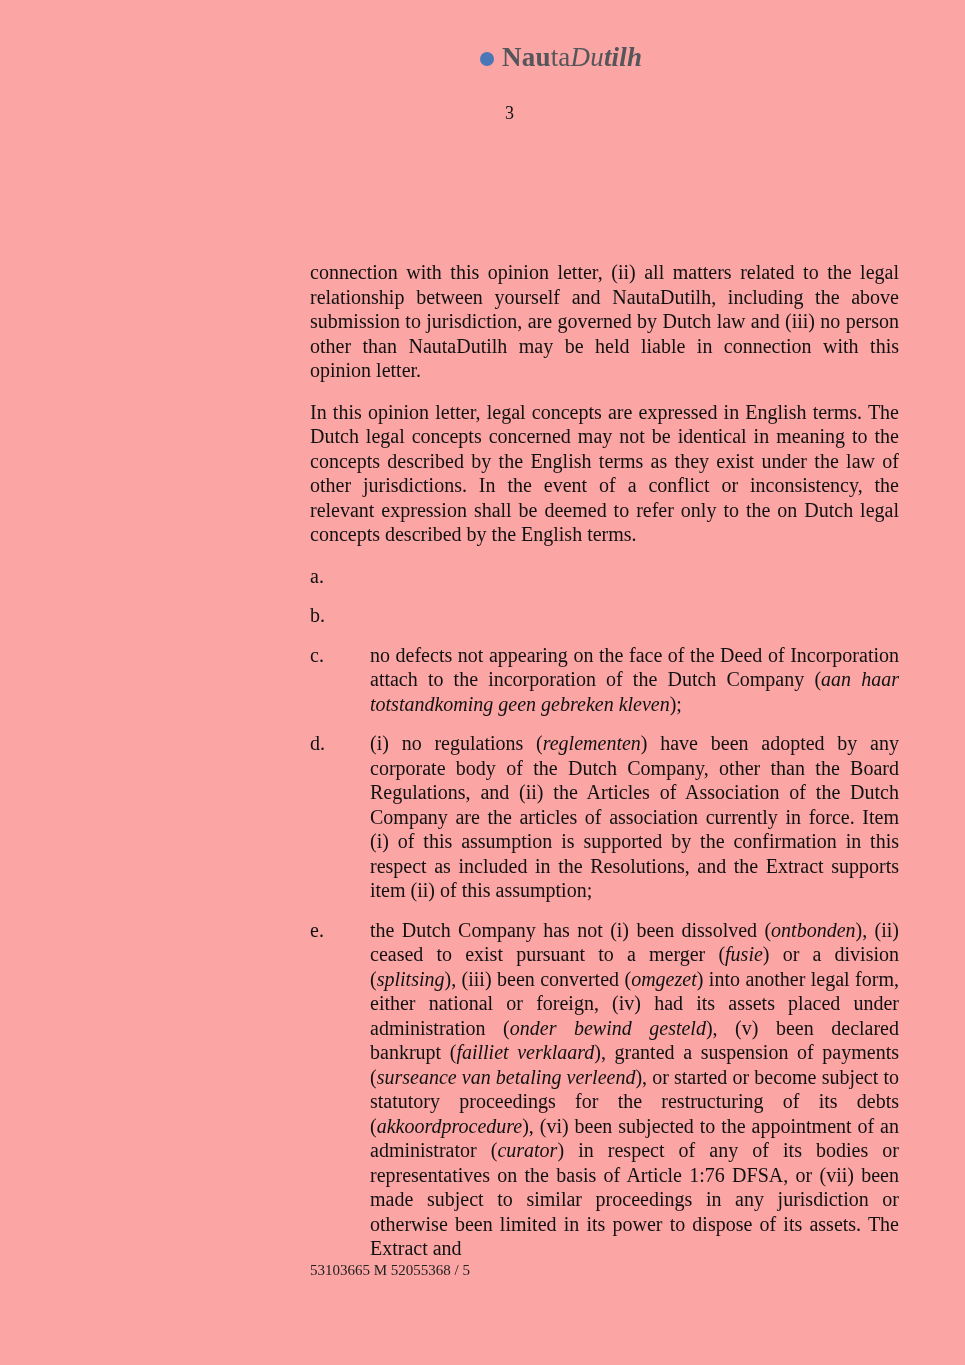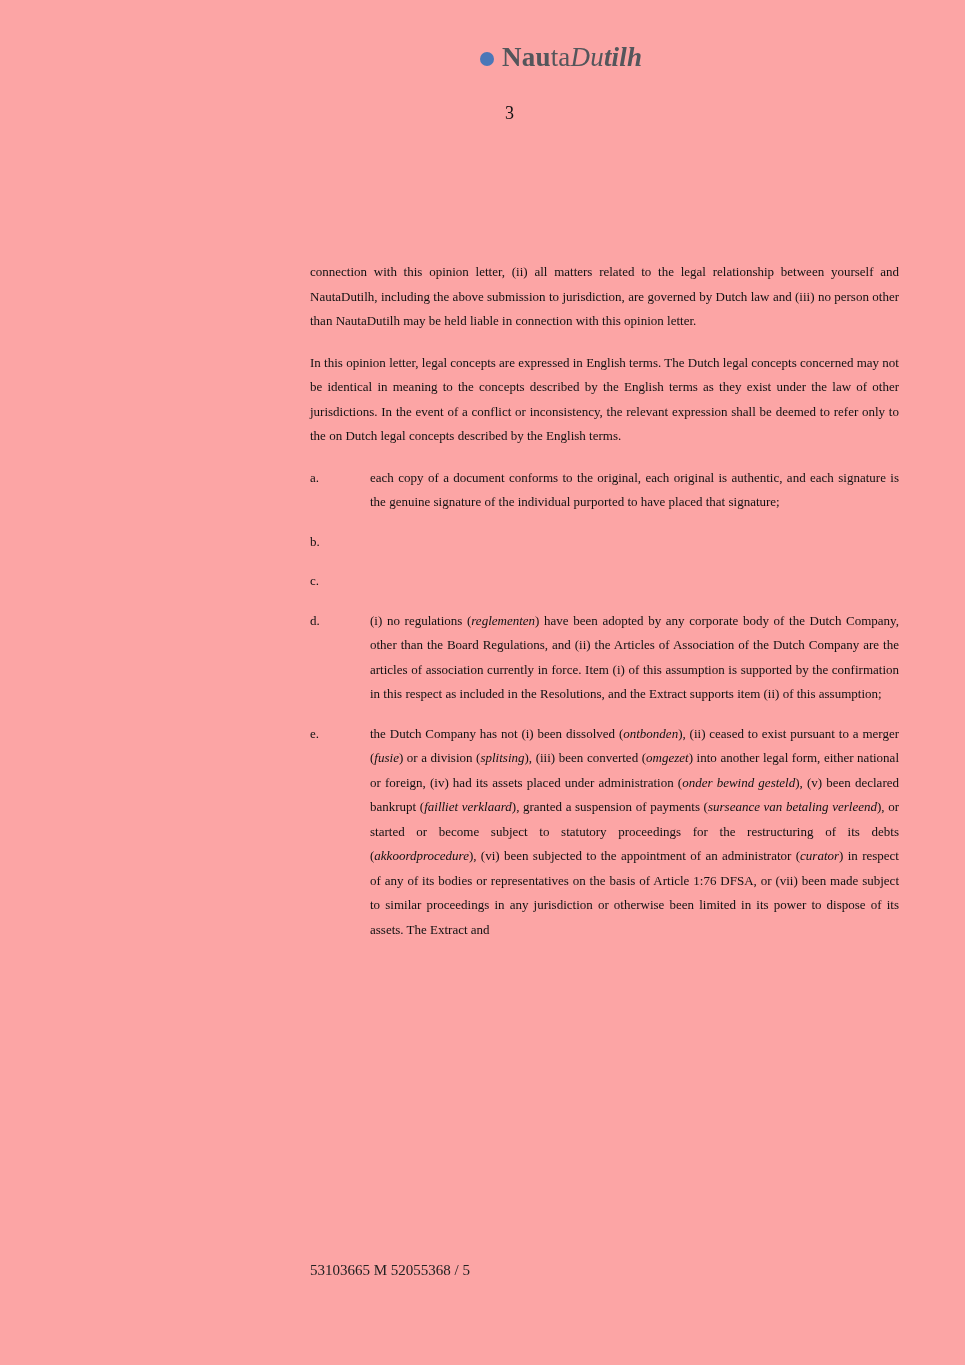--- a/index.html
+++ b/index.html
@@ -45,21 +45,21 @@
     left: 505px;
     top: 103px;
     font-size: 18px;
     color: #111111;
   }
   .body-block {
     position: absolute;
     left: 310px;
     top: 260px;
     width: 589px;
-    font-size: 13px;
+    font-size: 20px;
     line-height: 24.5px;
     text-align: justify;
     color: #111111;
   }
   .para {
     margin: 0 0 17px 0;
   }
   .list-item {
     display: flex;
     margin: 0 0 15px 0;
@@ -95,29 +95,29 @@
 
   <div class="page-number">3</div>
 
   <div class="body-block">
 
     <p class="para"><span>connection with this opinion letter, (ii) all matters related to the legal relationship between yourself and NautaDutilh, including the above submission to jurisdiction, are governed by Dutch law and (iii) no person other than NautaDutilh may be held liable in connection with this opinion letter.</span></p>
     <p class="para"><span>In this opinion letter, legal concepts are expressed in English terms. The Dutch legal concepts concerned may not be identical in meaning to the concepts described by the English terms as they exist under the law of other jurisdictions. In the event of a conflict or inconsistency, the relevant expression shall be deemed to refer only to the on Dutch legal concepts described by the English terms.</span></p>
 
     <div class="list-item">
       <span class="list-label">a.</span>
-      <span class="list-text"><span>each copy of a document conforms to the original, each original is authentic, and each signature is the genuine signature of the individual purported to have placed that signature;</span></span>
     </div>
 
     <div class="list-item">
       <span class="list-label">b.</span>
     </div>
 
     <div class="list-item">
       <span class="list-label">c.</span>
+      <span class="list-text"><span>no defects not appearing on the face of the Deed of Incorporation attach to the incorporation of the Dutch Company (</span><em>aan haar totstandkoming geen gebreken kleven</em><span>);</span></span>
     </div>
 
     <div class="list-item">
       <span class="list-label">d.</span>
       <span class="list-text"><span>(i) no regulations (</span><em>reglementen</em><span>) have been adopted by any corporate body of the Dutch Company, other than the Board Regulations, and (ii) the Articles of Association of the Dutch Company are the articles of association currently in force. Item (i) of this assumption is supported by the confirmation in this respect as included in the Resolutions, and the Extract supports item (ii) of this assumption;</span></span>
     </div>
 
     <div class="list-item">
       <span class="list-label">e.</span>
       <span class="list-text"><span>the Dutch Company has not (i) been dissolved (</span><em>ontbonden</em><span>), (ii) ceased to exist pursuant to a merger (</span><em>fusie</em><span>) or a division (</span><em>splitsing</em><span>), (iii) been converted (</span><em>omgezet</em><span>) into another legal form, either national or foreign, (iv) had its assets placed under administration (</span><em>onder bewind gesteld</em><span>), (v) been declared bankrupt (</span><em>failliet verklaard</em><span>), granted a suspension of payments (</span><em>surseance van betaling verleend</em><span>), or started or become subject to statutory proceedings for the restructuring of its debts (</span><em>akkoordprocedure</em><span>), (vi) been subjected to the appointment of an administrator (</span><em>curator</em><span>) in respect of any of its bodies or representatives on the basis of Article 1:76 DFSA, or (vii) been made subject to similar proceedings in any jurisdiction or otherwise been limited in its power to dispose of its assets. The Extract and</span></span>

